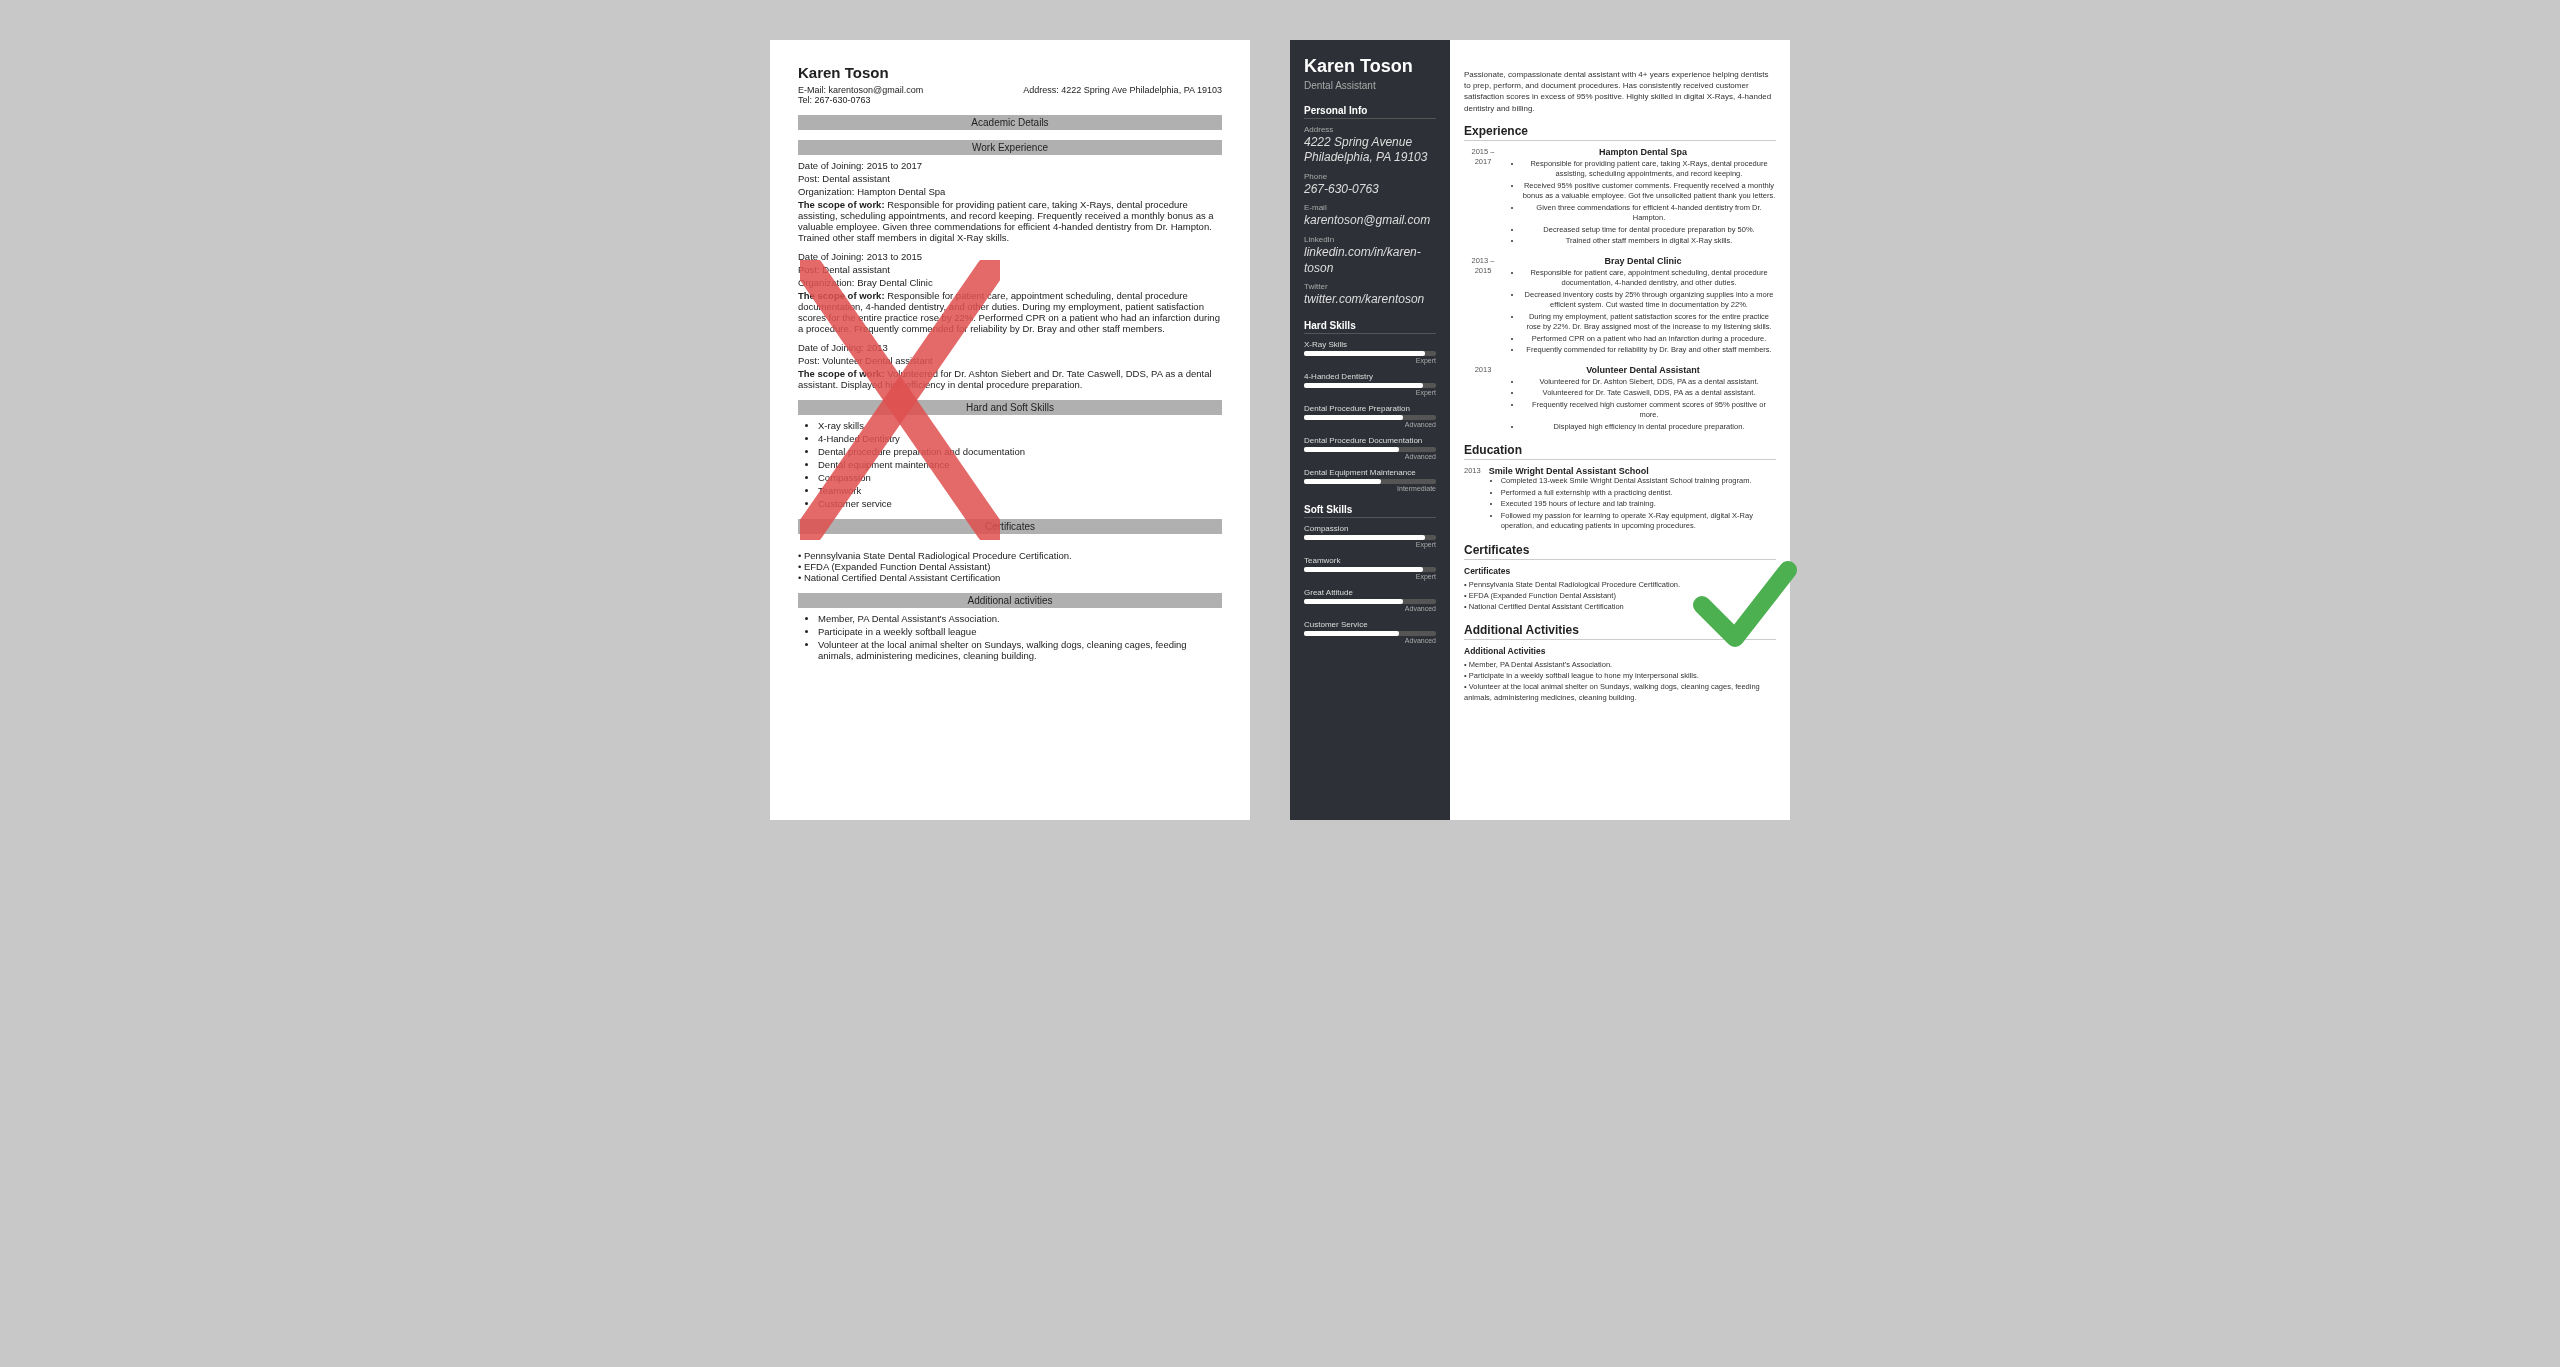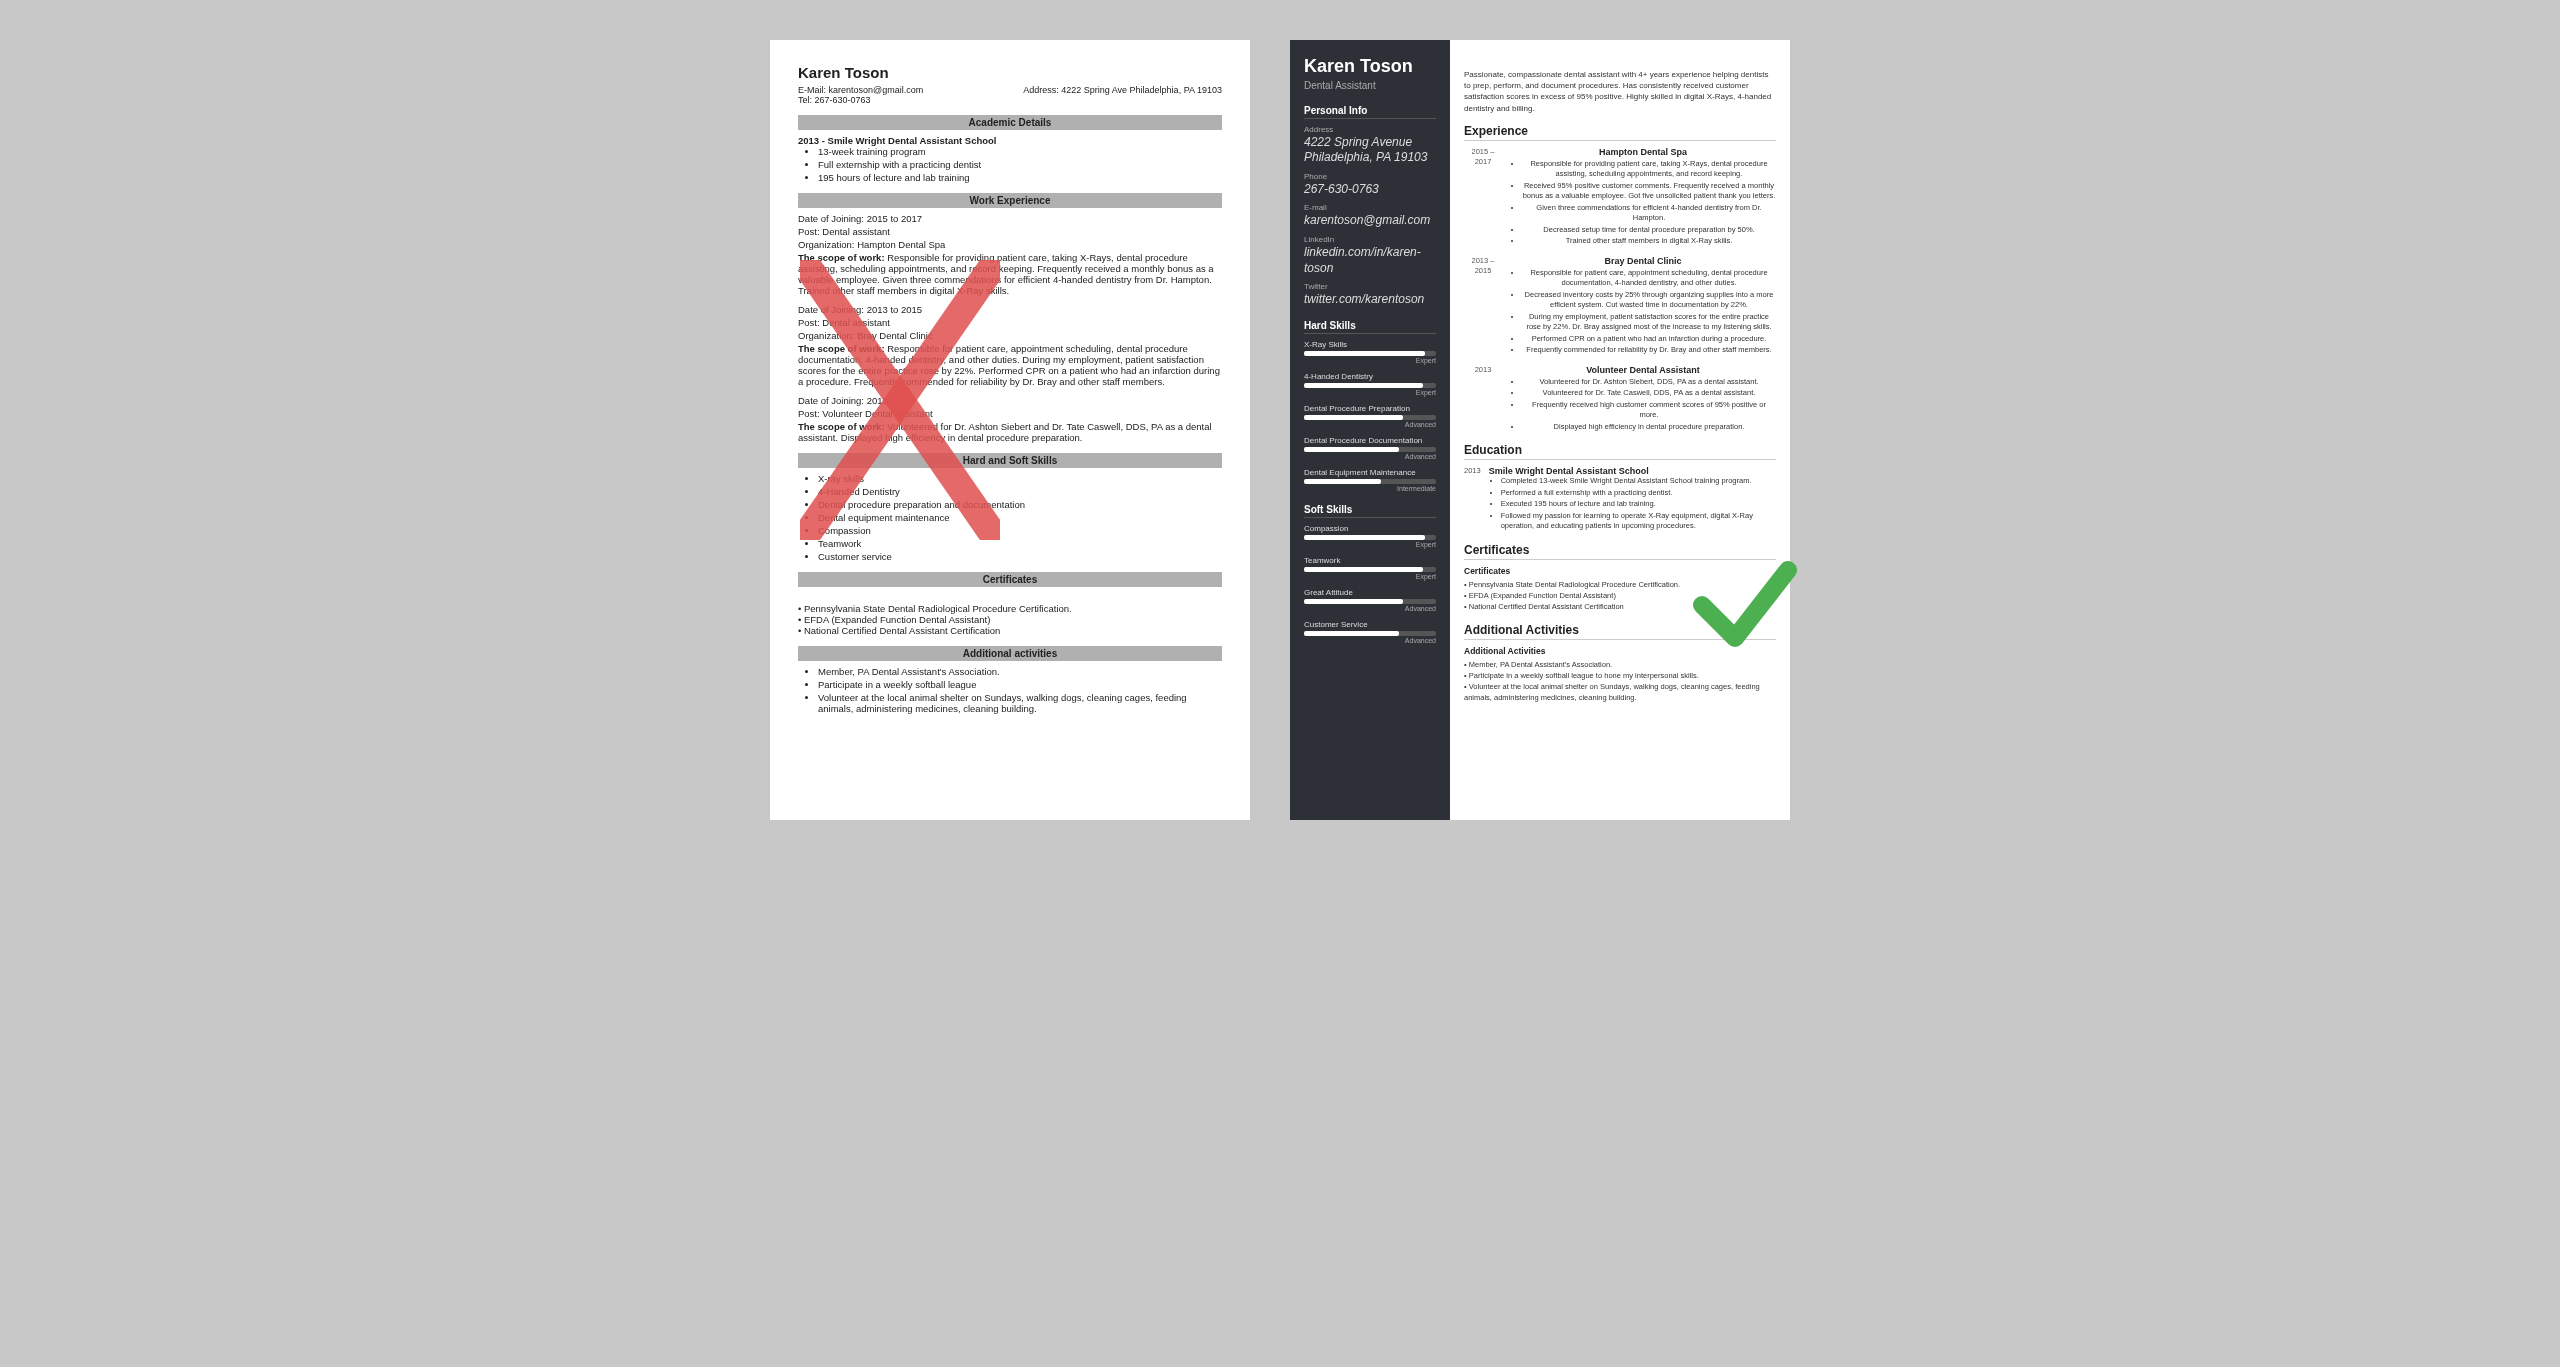--- a/index.html
+++ b/index.html
@@ -37,21 +37,21 @@
       font-size: 9px;
       margin-bottom: 2px;
     }
     .resume-left .header-contact-right {
       text-align: center;
     }
 
     .section-header {
       background: #b0b0b0;
       text-align: center;
-      font-weight: bold;
+      font-weight: normal;
       font-size: 10px;
       padding: 2px 0;
       margin: 10px 0 5px 0;
     }
 
     .resume-left .work-entry {
       margin-bottom: 8px;
       font-size: 9.5px;
     }
     .resume-left .work-entry .field {
@@ -272,29 +272,20 @@
       <span>E-Mail: karentoson@gmail.com</span><br>
       <span>Tel: 267-630-0763</span>
     </div>
     <div class="header-contact-right">
       <span>Address:</span>
       <span>4222 Spring Ave Philadelphia, PA 19103</span>
     </div>
   </div>
 
   <div class="section-header">Academic Details</div>
-  <div style="font-size:9.5px; margin-bottom:6px;">
-    <span style="font-weight:bold;">2013 -</span>
-    <span style="font-weight:bold;">Smile Wright Dental Assistant School</span>
-    <ul>
-      <li>13-week training program</li>
-      <li>Full externship with a practicing dentist</li>
-      <li>195 hours of lecture and lab training</li>
-    </ul>
-  </div>
 
   <div class="section-header">Work Experience</div>
 
   <div class="work-entry">
     <div class="field"><span>Date of Joining: 2015 to 2017</span></div>
     <div class="field"><span>Post: Dental assistant</span></div>
     <div class="field"><span>Organization: Hampton Dental Spa</span></div>
     <div class="field"><span class="label">The scope of work:</span> <span>Responsible for providing patient care, taking X-Rays, dental procedure assisting, scheduling appointments, and record keeping. Frequently received a monthly bonus as a valuable employee. Given three commendations for efficient 4-handed dentistry from Dr. Hampton. Trained other staff members in digital X-Ray skills.</span></div>
   </div>
 

